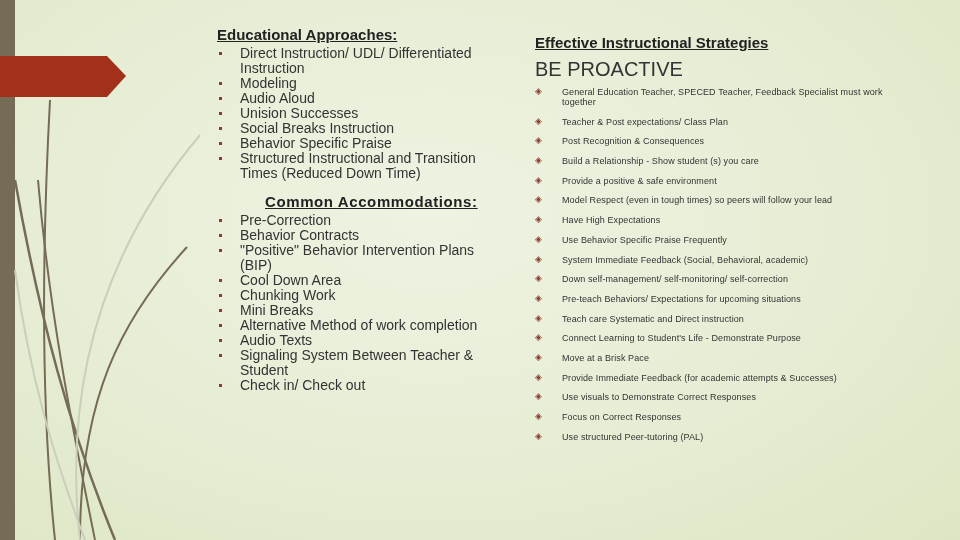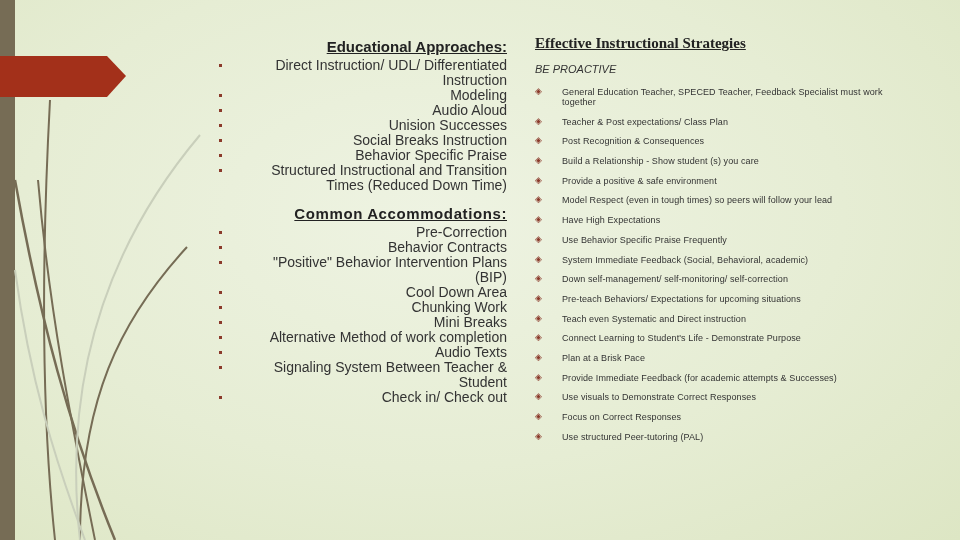--- a/index.html
+++ b/index.html
@@ -4,30 +4,30 @@
 <style>
   html, body { margin:0; padding:0; }
   body {
     width:960px; height:540px; overflow:hidden; position:relative;
     background: radial-gradient(ellipse at 45% 40%, #eef3e2 0%, #e6edd4 55%, #dde6c4 100%);
     font-family: "Liberation Sans", sans-serif; color:#2b2b2b;
   }
   .left-bar { position:absolute; left:0; top:0; width:15px; height:540px; background:#766c55; }
   .deco { position:absolute; left:0; top:0; width:960px; height:540px; pointer-events:none; }
   .arrow-tab { position:absolute; left:0; top:56px; width:126px; height:41px; }
-  .col-left { position:absolute; left:217px; top:38px; width:290px;text-align:right; }
+  .col-left { position:absolute; left:217px; top:26px; width:290px; }
   .heading { font-size:15px; text-decoration:underline; margin:0; line-height:18px; color:#222; }
   .heading.wide { letter-spacing:0.6px;margin-left:48px; }
   ul.sq { list-style:none; margin:2px 0 0 0; padding:0; }
   ul.sq li { position:relative; padding-left:23px; font-size:14px; line-height:15px; color:#333; }
   ul.sq li .b { position:absolute; left:2px; top:6px; width:3px; height:3px; background:#8b3a2b; }
   .sec2 { margin-top:12px; }
   .col-right { position:absolute; left:535px; top:33px; width:380px; }
-  .rhead { font-size:15px; font-weight:bold; text-decoration:underline; color:#222; line-height:20px; margin:0;font-family:Liberation Serif, serif; }
-  .sub { font-size:11px; font-style:italic; color:#333; margin:6px 0 8px 0; line-height:20px; }
+  .rhead { font-size:15px; font-weight:bold; text-decoration:underline; color:#222; line-height:20px; margin:0; }
+  .sub { font-size:20px; color:#333; margin:6px 0 8px 0; line-height:20px; }
   ul.dm { list-style:none; margin:0; padding:0; }
   ul.dm li { position:relative; padding-left:27px; font-size:9px; line-height:10px; color:#333; margin-bottom:9.7px; letter-spacing:0.1px; }
   ul.dm li .d { position:absolute; left:0; top:-1px; font-size:9px; color:#8b3a2b; }
 </style>
 </head>
 <body>
 
 <div class="left-bar"></div>
 
 <svg class="deco" viewBox="0 0 960 540">
@@ -80,21 +80,21 @@
     <li><span class="d">◈</span><span>Teacher &amp; Post expectations/ Class Plan</span></li>
     <li><span class="d">◈</span><span>Post Recognition &amp; Consequences</span></li>
     <li><span class="d">◈</span><span>Build a Relationship - Show student (s) you care</span></li>
     <li><span class="d">◈</span><span>Provide a positive &amp; safe environment</span></li>
     <li><span class="d">◈</span><span>Model Respect (even in tough times) so peers will follow your lead</span></li>
     <li><span class="d">◈</span><span>Have High Expectations</span></li>
     <li><span class="d">◈</span><span>Use Behavior Specific Praise Frequently</span></li>
     <li><span class="d">◈</span><span>System Immediate Feedback (Social, Behavioral, academic)</span></li>
     <li><span class="d">◈</span><span>Down self-management/ self-monitoring/ self-correction</span></li>
     <li><span class="d">◈</span><span>Pre-teach Behaviors/ Expectations for upcoming situations</span></li>
-    <li><span class="d">◈</span><span>Teach even Systematic and Direct instruction</span></li>
+    <li><span class="d">◈</span><span>Teach care Systematic and Direct instruction</span></li>
     <li><span class="d">◈</span><span>Connect Learning to Student's Life - Demonstrate Purpose</span></li>
-    <li><span class="d">◈</span><span>Plan at a Brisk Pace</span></li>
+    <li><span class="d">◈</span><span>Move at a Brisk Pace</span></li>
     <li><span class="d">◈</span><span>Provide Immediate Feedback (for academic attempts &amp; Successes)</span></li>
     <li><span class="d">◈</span><span>Use visuals to Demonstrate Correct Responses</span></li>
     <li><span class="d">◈</span><span>Focus on Correct Responses</span></li>
     <li><span class="d">◈</span><span>Use structured Peer-tutoring (PAL)</span></li>
   </ul>
 </div>
 
 </body></html>

